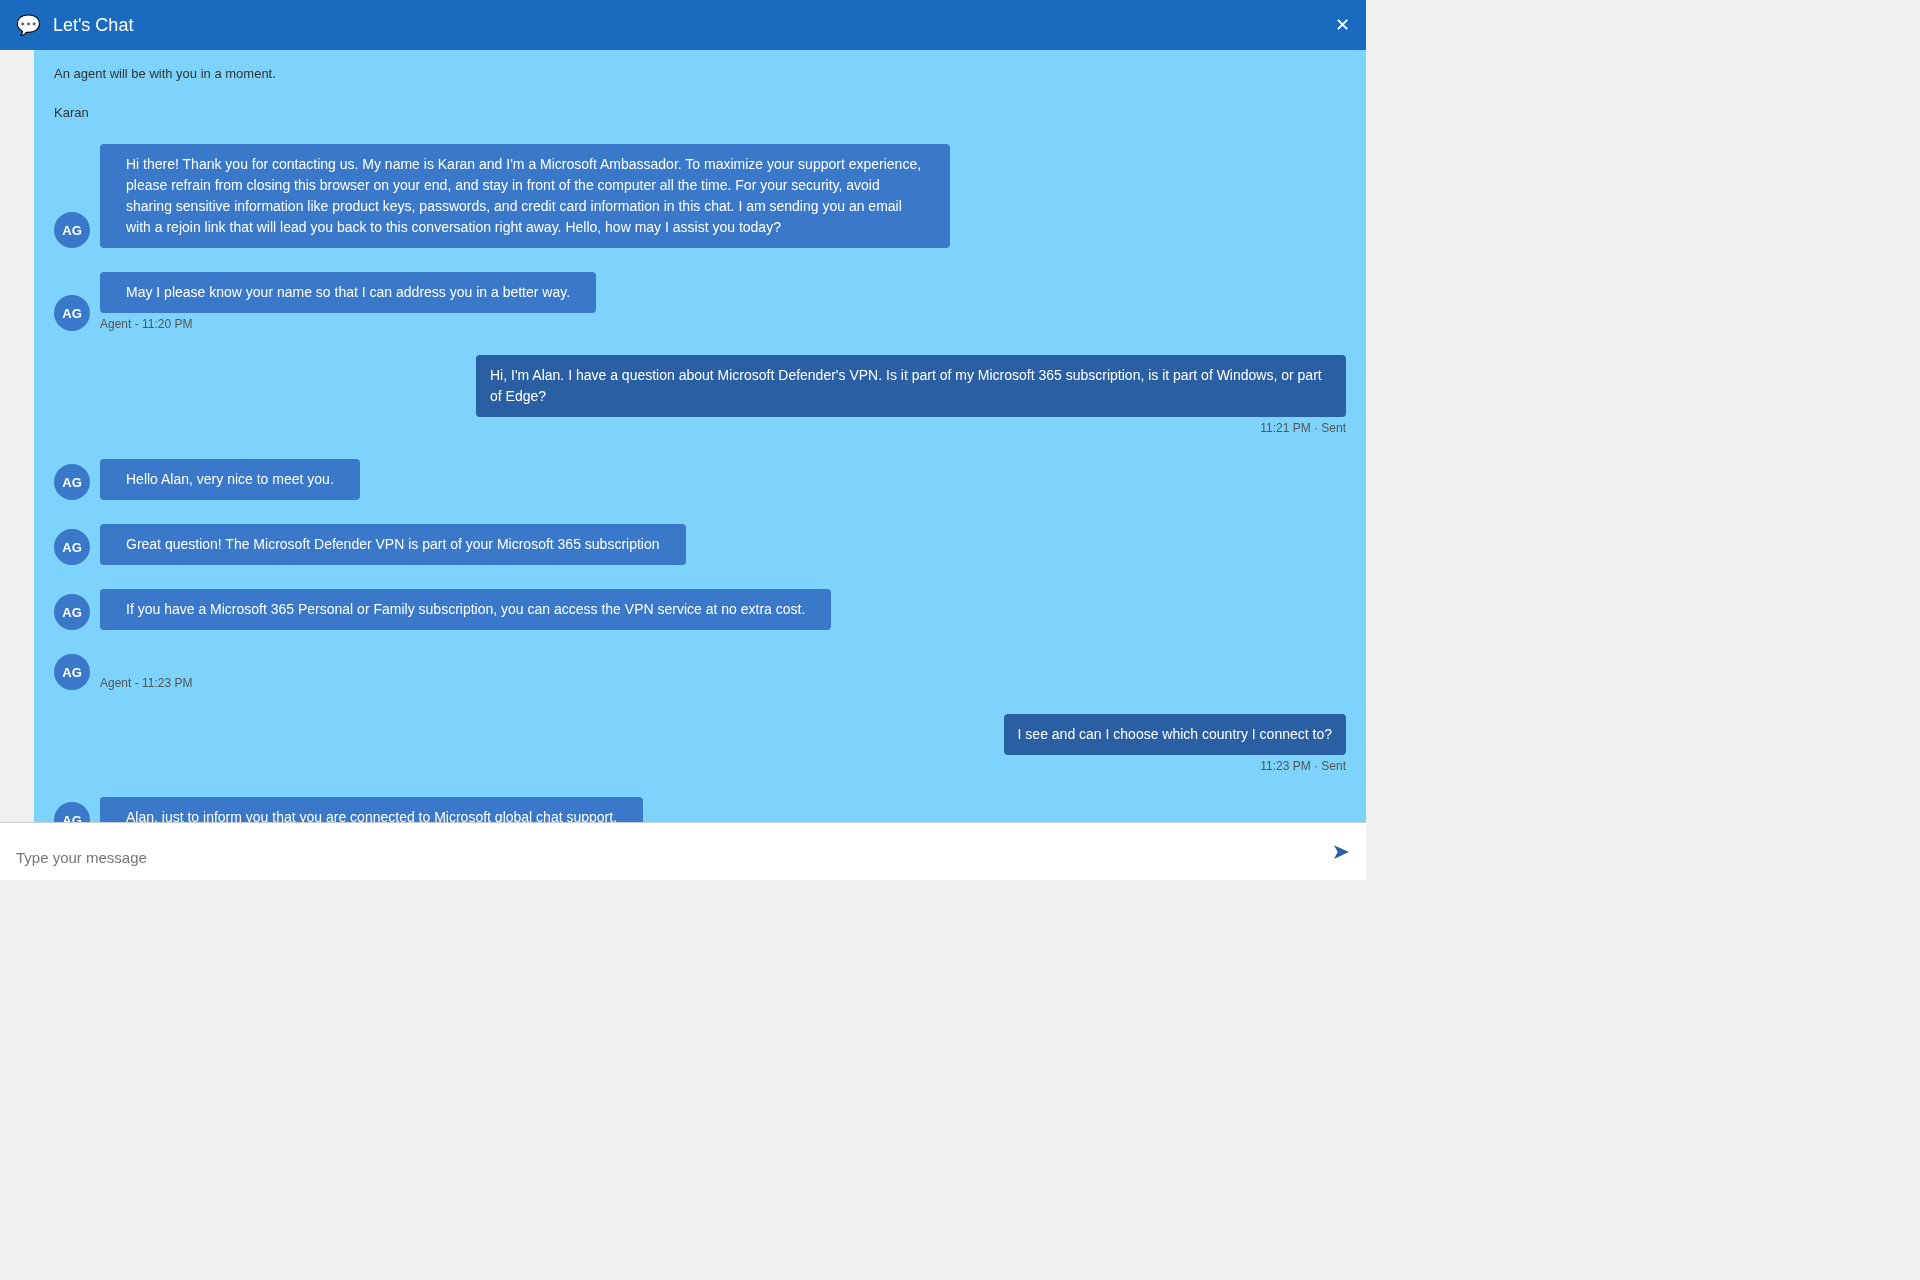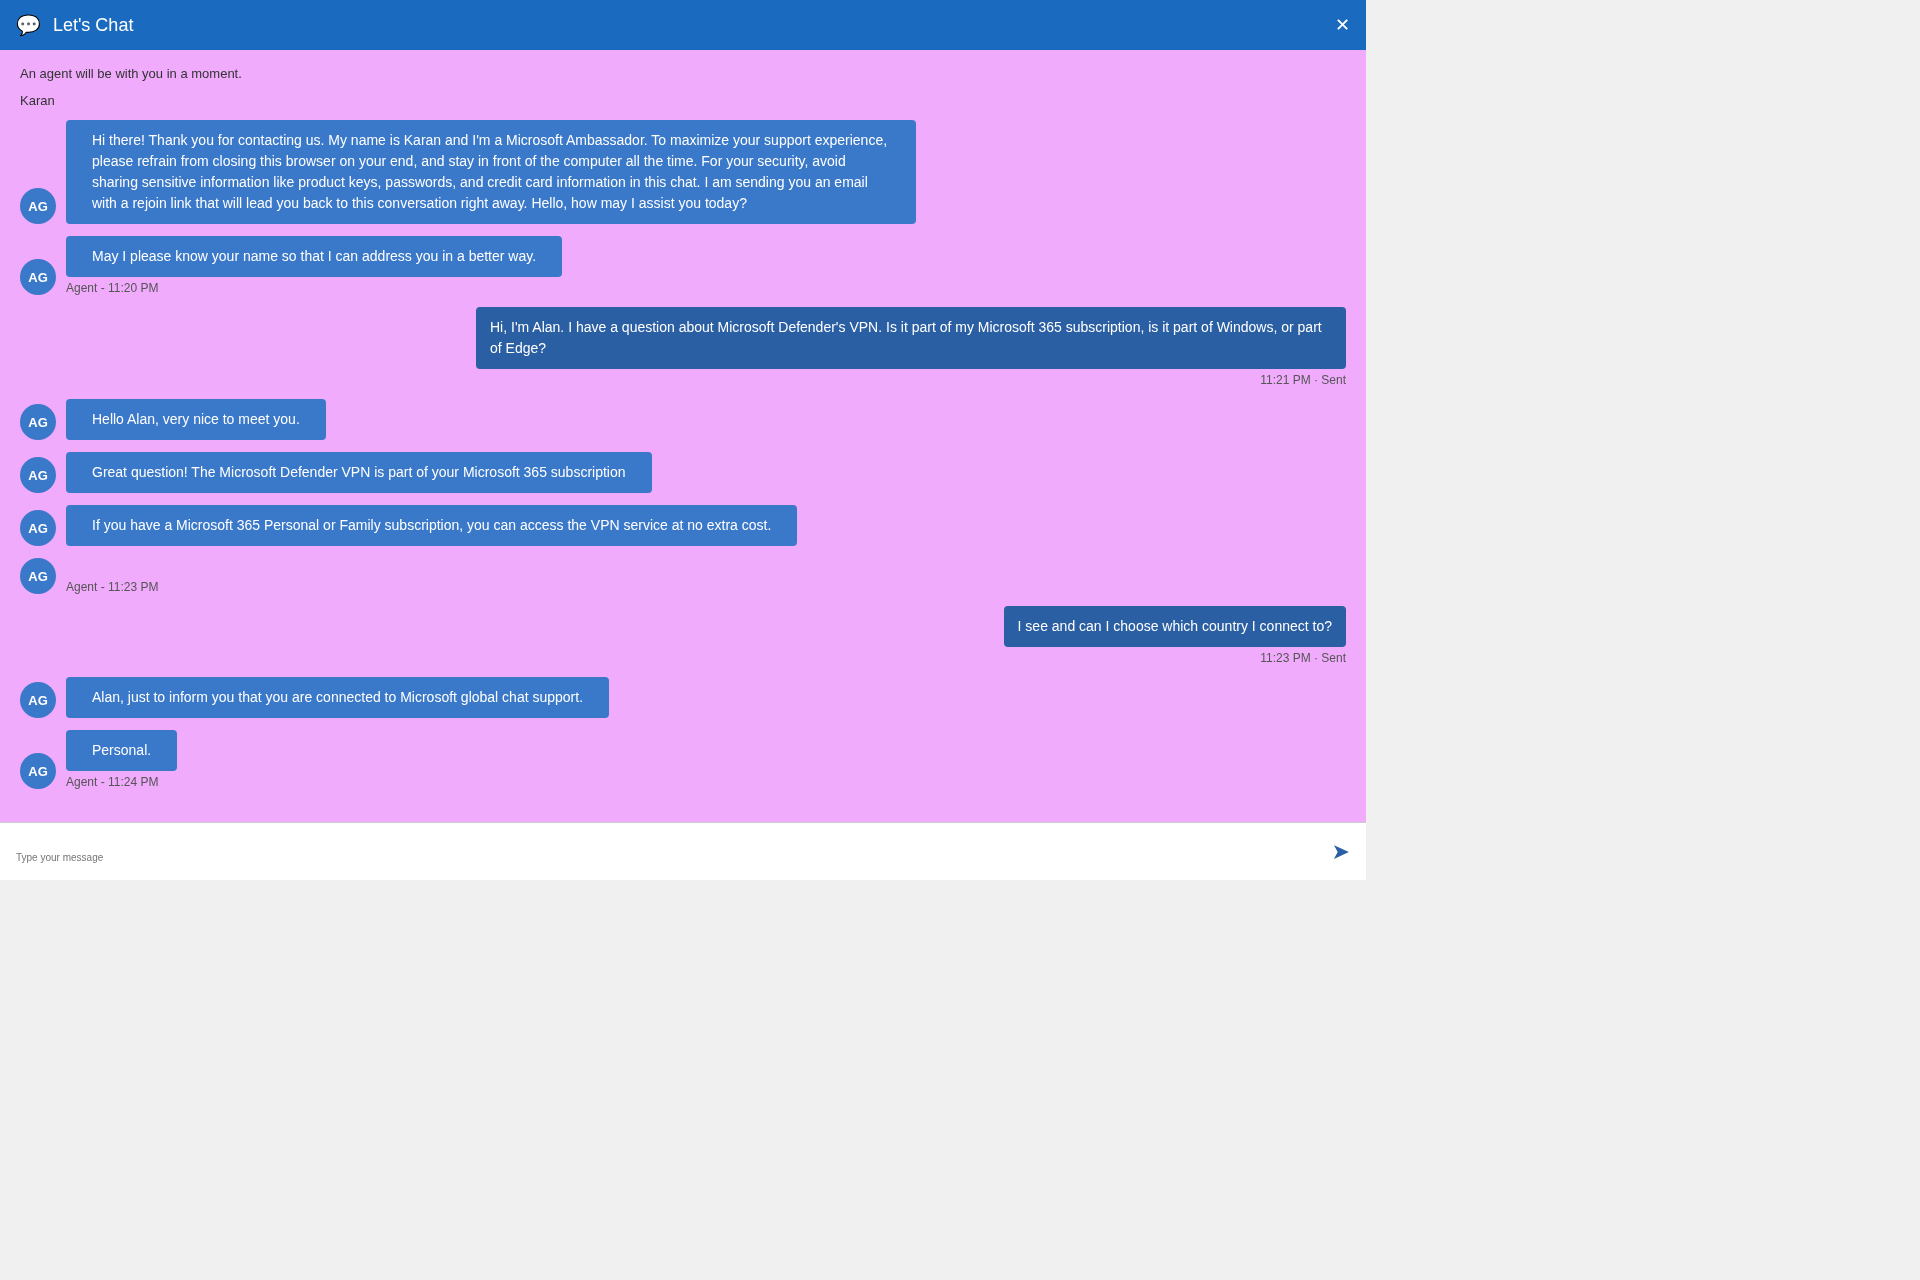--- a/index.html
+++ b/index.html
@@ -38,25 +38,26 @@
       background: none;
       border: none;
       color: white;
       line-height: 1;
     }
 
     
     .chat-area {
       flex: 1;
       overflow-y: auto;
-      background: #f0abfc;
+      background: #7dd3fc;
       padding: 16px 20px;
       display: flex;
       flex-direction: column;
-      gap: 8px;
+      gap: 20px;
+      margin-left: 34px;
     }
 
     .system-message {
       font-size: 13px;
       color: #333;
       margin-bottom: 4px;
     }
     .agent-name {
       font-size: 13px;
       color: #333;
@@ -125,21 +126,21 @@
       display: flex;
       align-items: center;
       padding: 0 16px;
       height: 58px;
       flex-shrink: 0;
     }
     .input-area input {
       flex: 1;
       border: none;
       outline: none;
-      font-size: 10px;
+      font-size: 15px;
       color: #999;
       background: transparent;
       margin-top: 11px;
     }
     .send-btn {
       background: none;
       border: none;
       cursor: pointer;
       color: #2b5fa3;
       font-size: 22px;

